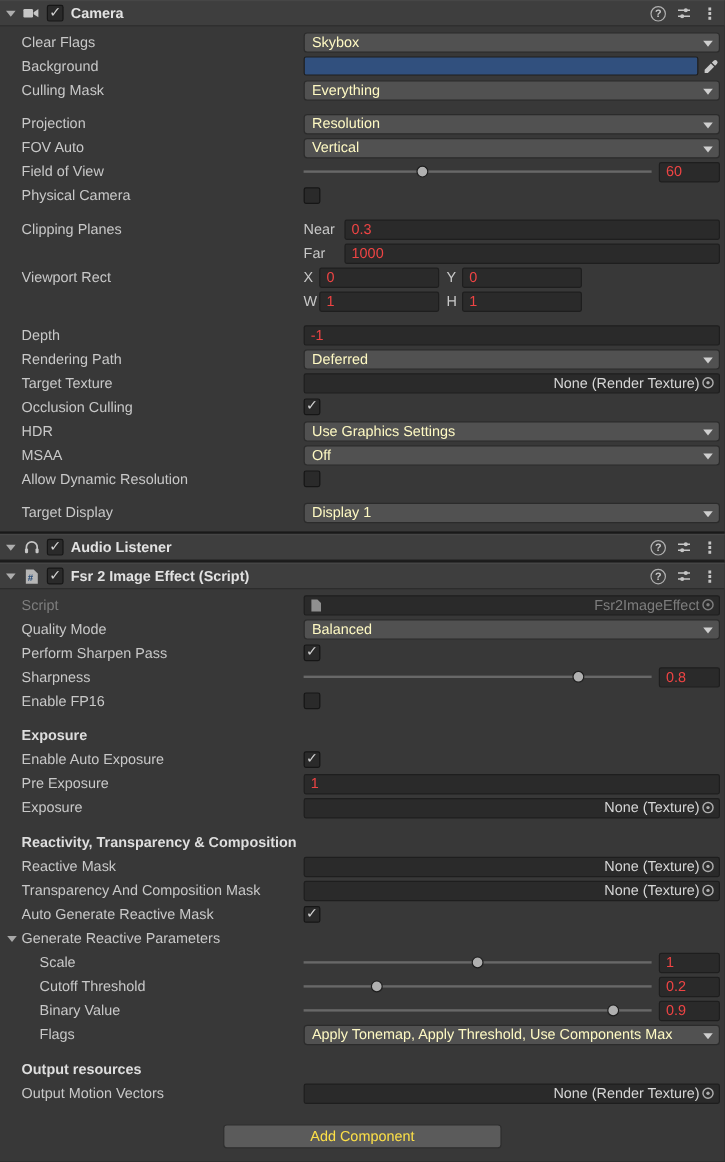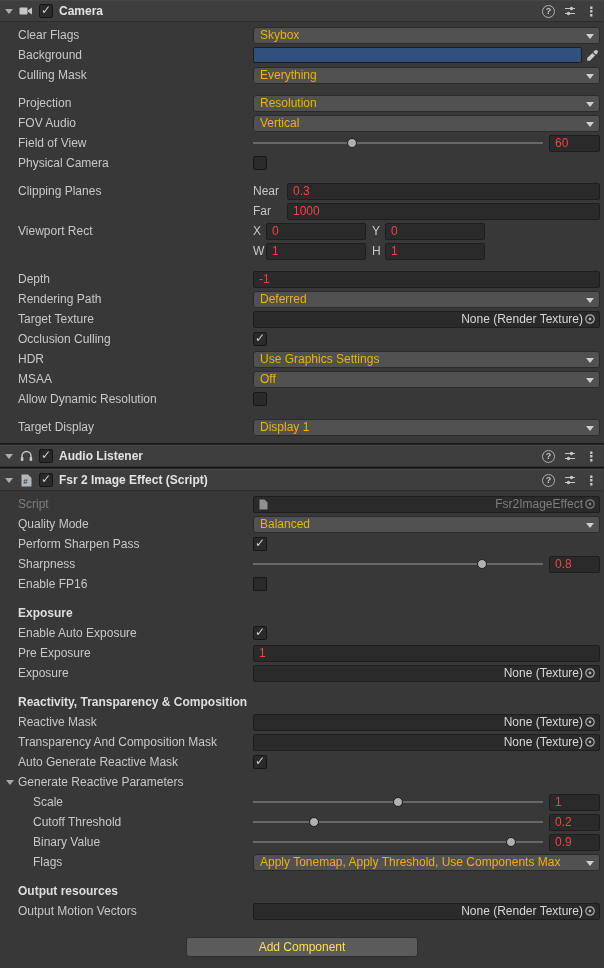--- a/index.html
+++ b/index.html
@@ -40,21 +40,21 @@
   .row .label { width:235px; flex:none; color:#c8c8c8; white-space:nowrap; overflow:hidden; }
   .row.indent .label { padding-left:15px; }
   .row.disabled .label, .row.disabled .objfield { color:#7e7e7e; }
   .vspace8 { height:8px; } .vspace9 { height:9px; }
   .section-header { height:20px; display:flex; align-items:center; padding-left:18px;
     font-weight:bold; color:#dedede; }
   .filler { flex:1; }
   
   .dropdown {
     flex:1; height:17px; background:#515151; border:1px solid #2b2b2b; border-radius:3px;
-    display:flex; align-items:center; padding:0 18px 0 6px; position:relative; color:#eab308;
+    display:flex; align-items:center; padding:0 18px 0 6px; position:relative; color:#fef9c3;
     white-space:nowrap; overflow:hidden; min-width:0;
   }
   .dd-caret {
     position:absolute; right:5px; top:6px; width:0; height:0;
     border-left:4px solid transparent; border-right:4px solid transparent; border-top:5px solid #cfcfcf;
   }
   .textfield {
     flex:1; height:17px; background:#2a2a2a; border:1px solid #1e1e1e; border-radius:2px;
     display:flex; align-items:center; padding:0 5px; color:#ef4444; min-width:0;
   }
@@ -144,21 +144,21 @@
 
     <div class="row">
       <span class="label">Projection</span>
       <div class="dropdown">
         <span>Resolution</span>
         <span class="dd-caret"></span>
       </div>
     </div>
 
     <div class="row">
-      <span class="label">FOV Audio</span>
+      <span class="label">FOV Auto</span>
       <div class="dropdown">
         <span>Vertical</span>
         <span class="dd-caret"></span>
       </div>
     </div>
 
     <div class="row">
       <span class="label">Field of View</span>
       <div class="slider-track">
         <div class="line"></div>

